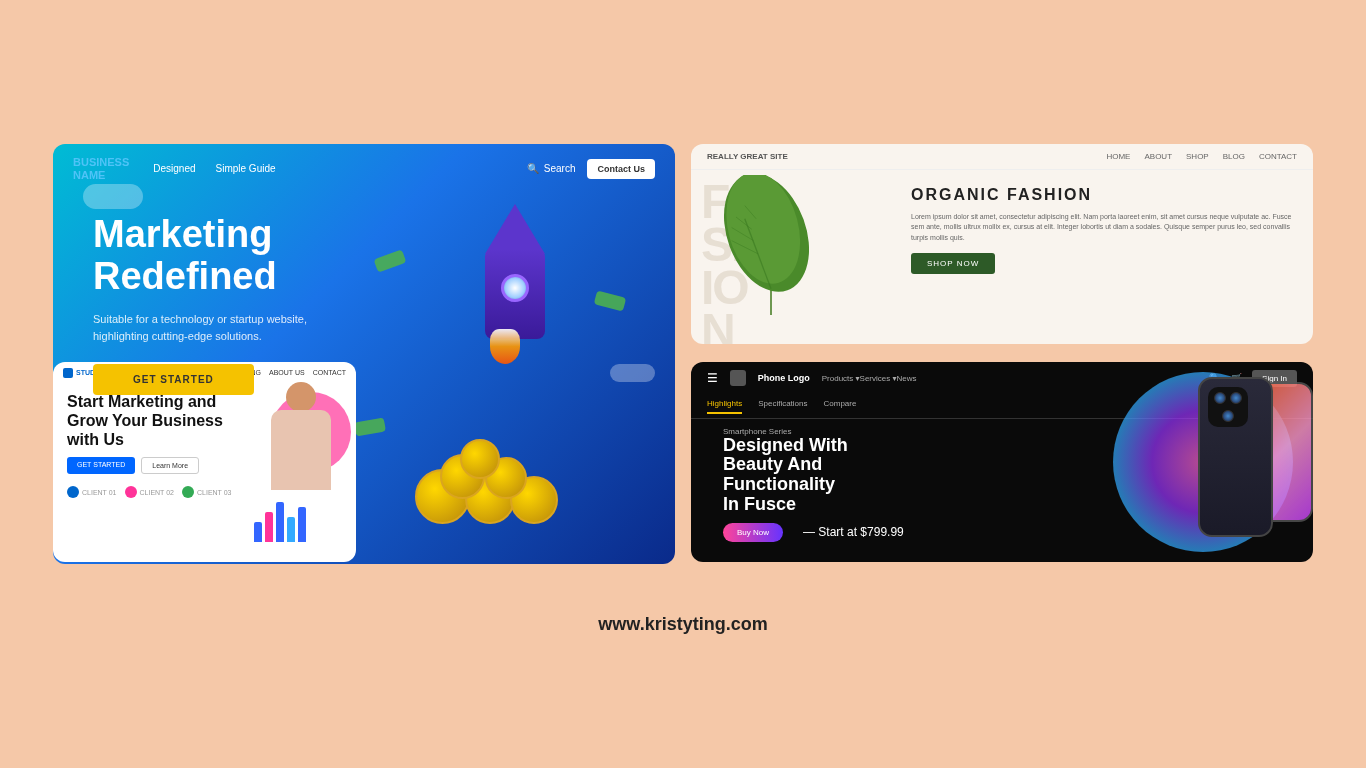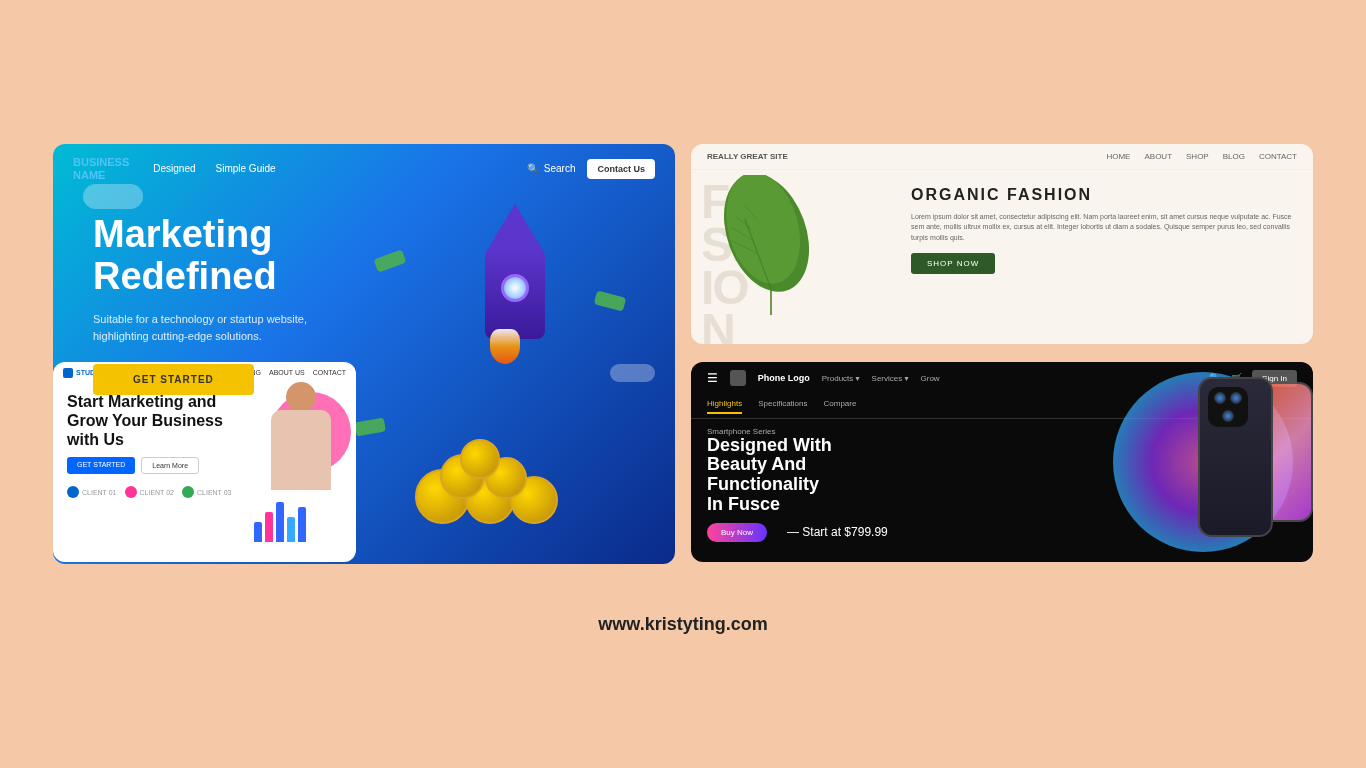--- a/index.html
+++ b/index.html
@@ -303,21 +303,21 @@
       position: relative;
     }
     .card-phone .nav-bar {
       display: flex;
       align-items: center;
       padding: 8px 16px;
       gap: 12px;
     }
     .card-phone .hamburger { color: white; font-size: 12px; }
     .card-phone .brand { color: white; font-size: 9px; font-weight: bold; }
-    .card-phone .nav-links { display: flex; gap: 12px; flex: 1; }
+    .card-phone .nav-links { display: flex; flex: 1; }
     .card-phone .nav-links span { font-size: 8px; color: #aaa; }
     .card-phone .nav-right { display: flex; gap: 10px; align-items: center; }
     .card-phone .nav-right span { color: #aaa; font-size: 9px; }
     .card-phone .sign-in-btn {
       background: #555;
       color: white;
       font-size: 8px;
       padding: 4px 10px;
       border-radius: 3px;
     }
@@ -330,21 +330,21 @@
     .card-phone .tab {
       font-size: 8px;
       color: #aaa;
       padding-bottom: 4px;
     }
     .card-phone .tab.active {
       color: #f5c200;
       border-bottom: 2px solid #f5c200;
     }
     .card-phone .hero-content {
-      padding: 8px 16px;
+      padding: 8px 32px;
       position: relative;
       z-index: 2;
     }
     .card-phone .series-label {
       font-size: 8px;
       color: #aaa;
     }
     .card-phone h2 {
       font-size: 18px;
       font-weight: 900;
@@ -762,21 +762,21 @@
 
   <div class="card-phone-wrapper">
     <div class="card-phone">
       <div class="nav-bar">
         <span class="hamburger">☰</span>
         <span style="width:16px;height:16px;background:#555;border-radius:3px;display:inline-block;"></span>
         <span class="brand">Phone Logo</span>
         <div class="nav-links">
           <span>Products ▾</span>
           <span>Services ▾</span>
-          <span>Grow</span>
+          <span>News</span>
         </div>
         <div class="nav-right">
           <span>🔍</span>
           <span>🛒</span>
           <div class="sign-in-btn">Sign In</div>
         </div>
       </div>
       <div class="tabs-row">
         <div class="tab active">Highlights</div>
         <div class="tab">Specifications</div>

